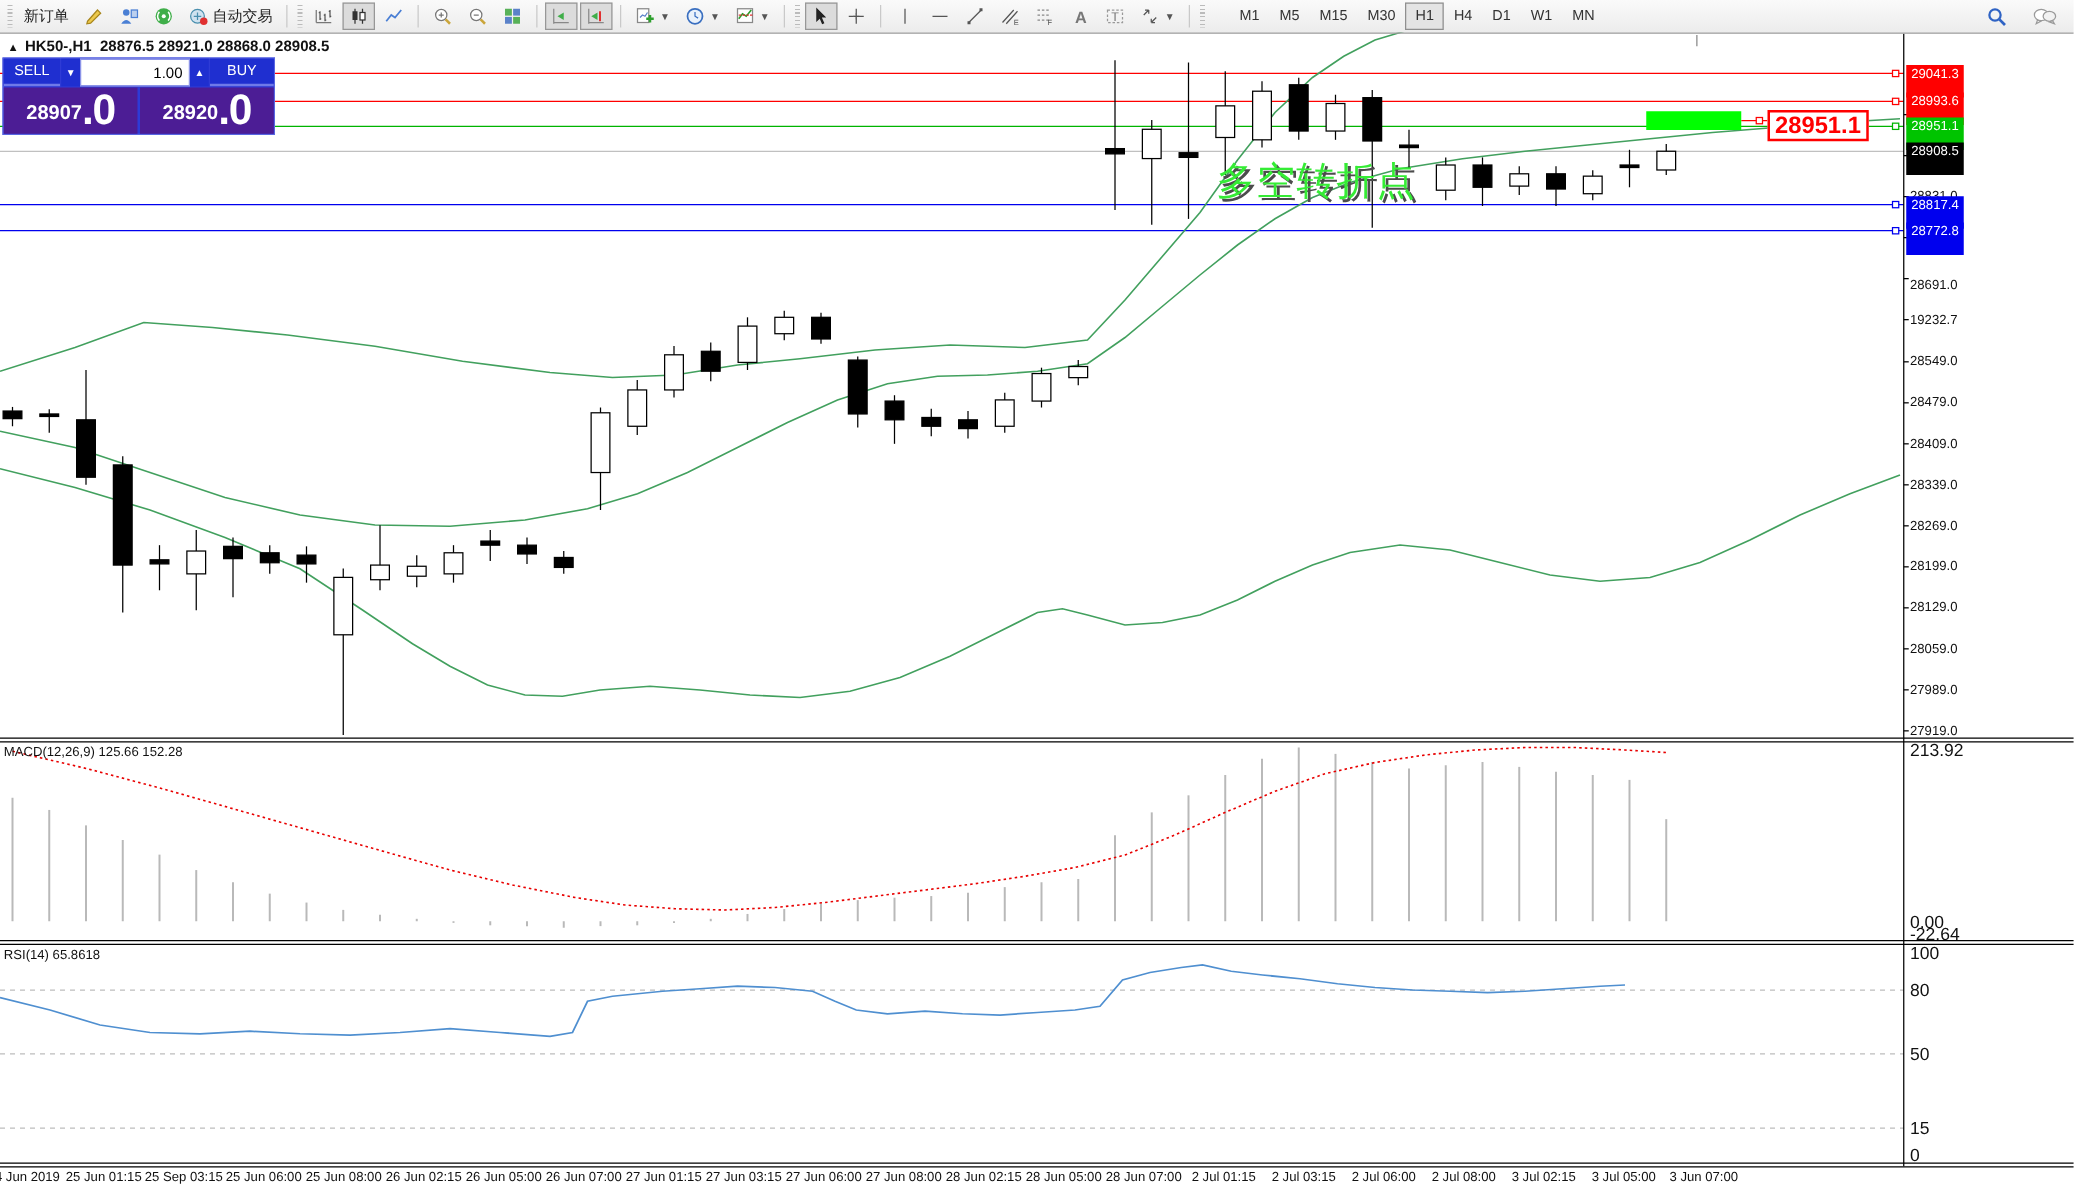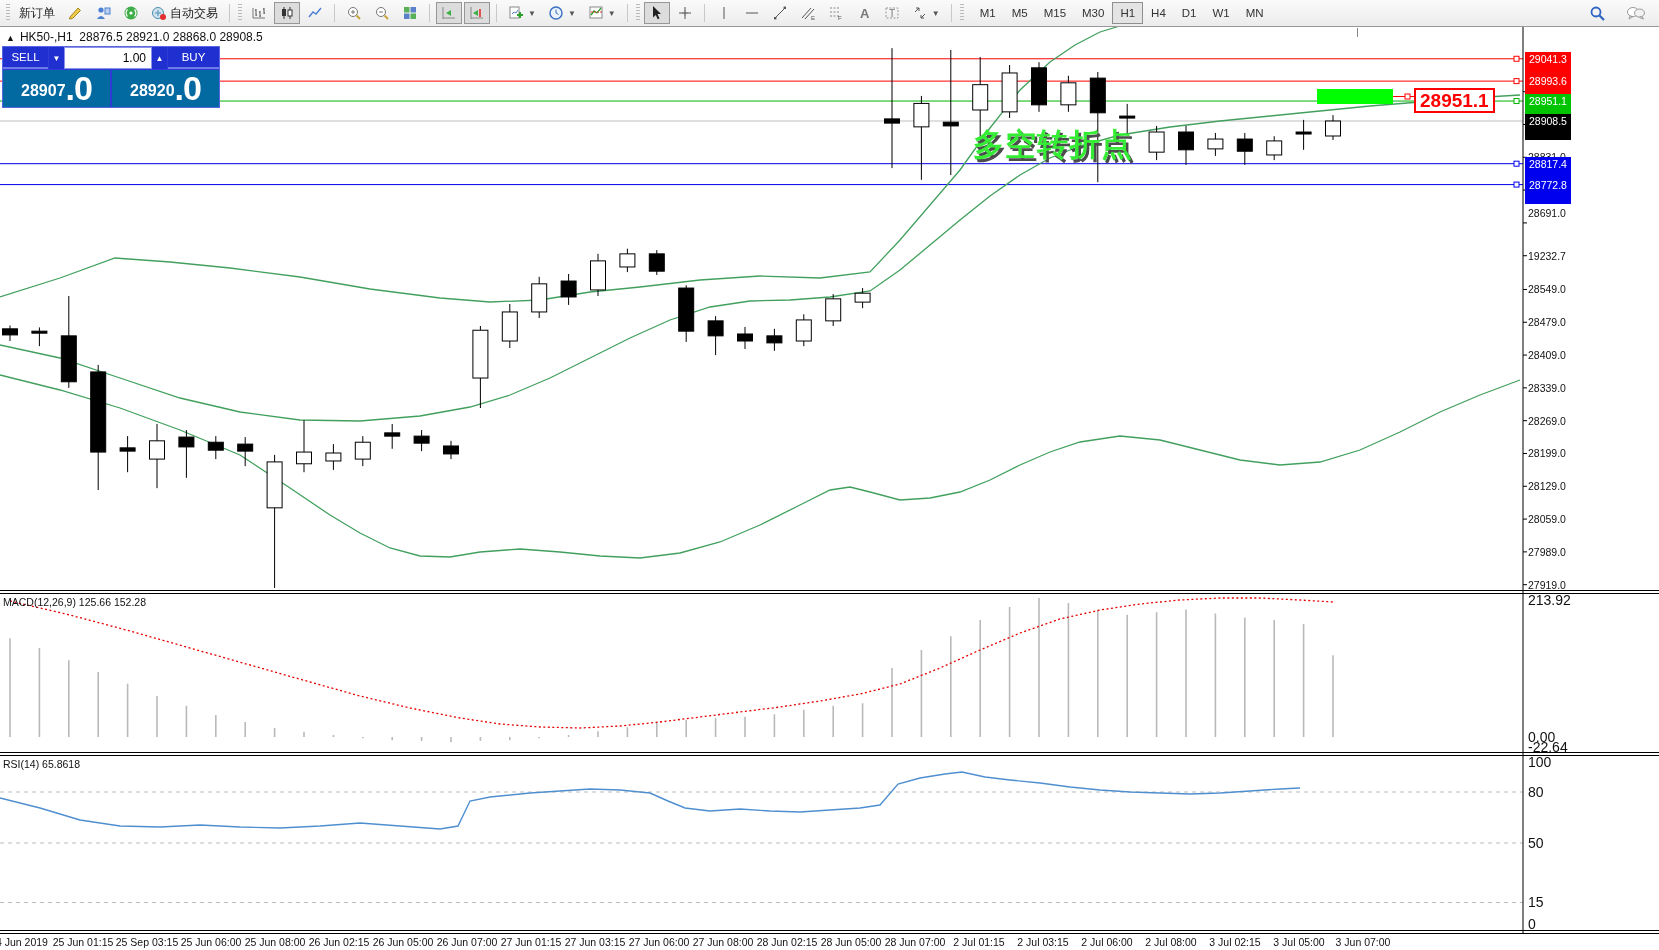--- a/index.html
+++ b/index.html
@@ -11,50 +11,50 @@
     background:linear-gradient(#fafafa,#ececec); border-bottom:1px solid #9a9a9a;
     display:flex; align-items:center; padding:0 4px; gap:2px; z-index:50; }
   .tbtn { height:22px; min-width:24px; display:flex; align-items:center; justify-content:center;
     gap:3px; border:1px solid transparent; background:transparent; font-size:12px; color:#222;
     padding:0 4px; cursor:default; font-family:"Liberation Sans", sans-serif; }
   .tbtn.pressed { background:#dcdcdc; border:1px solid #979797; }
   .sep { width:1px; height:18px; background:#c9c9c9; margin:0 4px; }
   .grip { width:4px; height:18px; margin:0 2px;
     background:repeating-linear-gradient(#bbb 0 1px, transparent 1px 3px); }
   .caret { font-size:8px; color:#555; margin-left:1px; }
-  .tf-group { display:flex; align-items:flex-end; margin-left:4px; }
+  .tf-group { display:flex; align-items:flex-end; margin-left:16px; }
   .tf-btn { height:22px; padding:0 7px; font-size:11.5px; color:#333; border:1px solid transparent;
     display:flex; align-items:center; }
   .tf-btn.active { background:#e4e4e4; border:1px solid #8f8f8f; }
   .toolbar-right { position:absolute; right:8px; top:2px; display:flex; gap:10px; align-items:center; }
 
   
-  .chart-header { position:absolute; left:6px; top:30px; font-size:12px; font-weight:normal; color:#111; z-index:30; }
+  .chart-header { position:absolute; left:6px; top:30px; font-size:12px; font-weight:bold; color:#111; z-index:30; }
   .chart-header .tri { font-size:9px; margin-right:5px; }
 
   
   .trade-panel { position:absolute; left:2px; top:46px; width:218px; height:62px; z-index:40;
     background:#2e3bd6; border:1px solid #5866e2; display:flex; flex-direction:column; }
   .tp-row1 { display:flex; height:36px; gap:1px; background:#2e3bd6; }
   .tp-sell,.tp-buy { flex:0 0 45px; background:#1f2fd0; color:#fff; font-size:11.5px;
     display:flex; align-items:center; justify-content:center; border-bottom:2px solid #6f7ae8; }
   .tp-buy { flex:0 0 51px; }
   .tp-spin { flex:1; display:flex; }
   .tp-arrow { width:15px; background:#1f2fd0; color:#fff; font-size:8px;
     display:flex; align-items:center; justify-content:center; }
   .tp-vol { flex:1; background:#fff; border:1px solid #8b93e8; color:#000; font-size:12px;
     display:flex; align-items:center; justify-content:flex-end; padding-right:5px; }
   .tp-row2 { display:flex; flex:1; gap:2px; margin-top:1px; }
-  .tp-price { flex:1; background:#0369a1; color:#fff; display:flex; align-items:flex-end;
+  .tp-price { flex:1; background:#4c1d95; color:#fff; display:flex; align-items:flex-end;
     justify-content:center; padding-bottom:1px; }
   .tp-price .main { font-size:16px; font-weight:bold; line-height:30px; }
   .tp-price .frac { font-size:34px; font-weight:bold; line-height:36px; letter-spacing:-1px; }
 
   
-  .cn-annot { position:absolute; left:973px; top:124px; z-index:25; font-size:31px; font-weight:bold;
+  .cn-annot { position:absolute; left:973px; top:124px; z-index:25; font-size:31px; font-weight:normal;
     color:#35ec35; letter-spacing:1px; text-shadow:2.5px 2.5px 0 #4c4c4c; white-space:nowrap; }
   .price-callout { position:absolute; left:1414px; top:88px; z-index:26; background:#fff;
     border:2px solid #ff0000; color:#ff0000; font-size:19px; font-weight:bold; padding:0 4px; line-height:21px; }
   .shift-marker { position:absolute; left:1357px; top:28px; width:1px; height:9px; background:#888; }
 
   
   .tick-label { position:absolute; left:1528px; font-size:10.5px; color:#111; height:12px; line-height:12px; }
   .badge { position:absolute; left:1525px; height:26px; line-height:14px; font-size:10.5px;
     color:#fff; padding:0 4px; z-index:10; }
   .pane-label { position:absolute; left:3px; font-size:10.5px; color:#111; z-index:8; }
@@ -493,21 +493,21 @@
   <div class="price-callout">28951.1</div>
 
   <div class="pane-label" style="top:596px">MACD(12,26,9) 125.66 152.28</div>
   <div class="pane-label" style="top:758px">RSI(14) 65.8618</div>
 
   <div id="labels">
       <div class="tick-label" style="top:85.71227741330834px">28971.0</div>
       <div class="tick-label" style="top:118.514526710403px">28901.0</div>
       <div class="tick-label" style="top:151.31677600749765px">28831.0</div>
       <div class="tick-label" style="top:184.1190253045923px">28761.0</div>
-      <div class="tick-label" style="top:207px">28691.0</div>
+      <div class="tick-label" style="top:222px">28691.0</div>
       <div class="tick-label" style="top:249.72352389878165px">19232.7</div>
       <div class="tick-label" style="top:283.46298031865047px">28549.0</div>
       <div class="tick-label" style="top:316.26522961574506px">28479.0</div>
       <div class="tick-label" style="top:349.06747891283976px">28409.0</div>
       <div class="tick-label" style="top:381.8697282099344px">28339.0</div>
       <div class="tick-label" style="top:414.67197750702906px">28269.0</div>
       <div class="tick-label" style="top:447.4742268041237px">28199.0</div>
       <div class="tick-label" style="top:480.2764761012184px">28129.0</div>
       <div class="tick-label" style="top:513.078725398313px">28059.0</div>
       <div class="tick-label" style="top:545.8809746954078px">27989.0</div>

